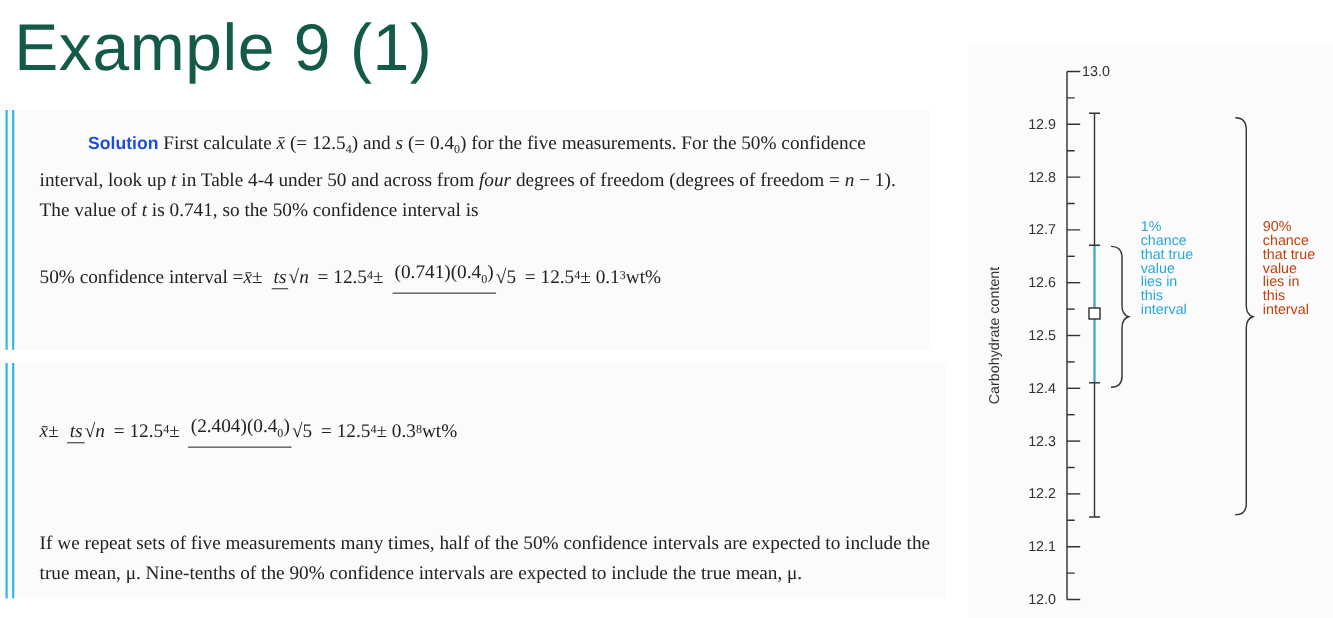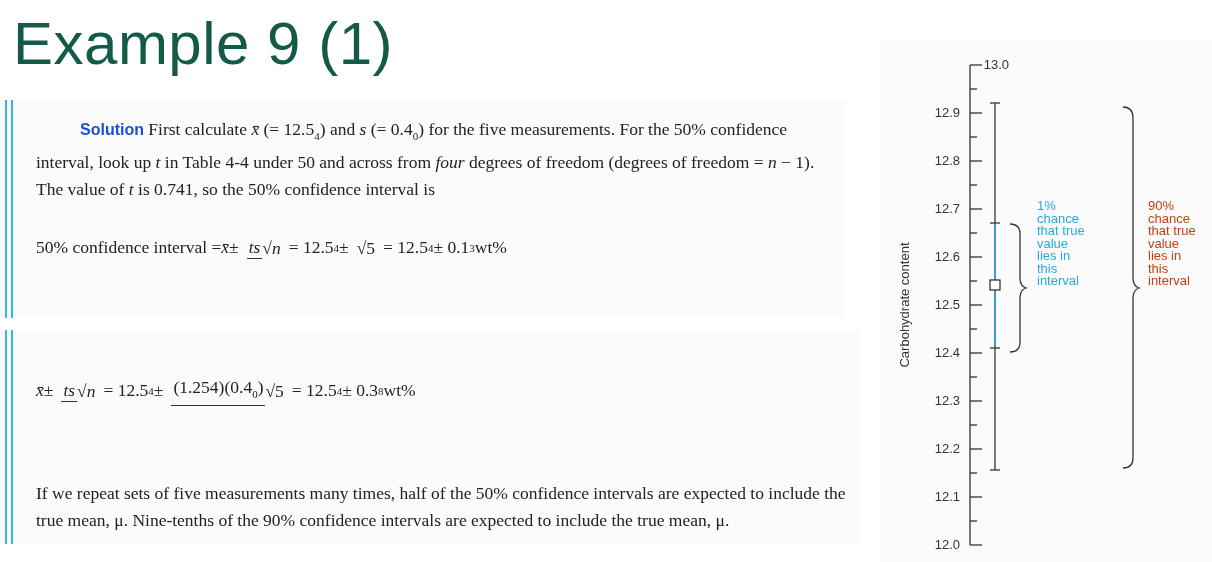--- a/index.html
+++ b/index.html
@@ -81,20 +81,21 @@
       <span class="it">x̄</span>
       <span> ± </span>
     <span class="frac">
         <span class="num it">ts</span>
         <span class="den it">√n</span>
       </span>
     <span> = 12.5</span>
       <sub>4</sub>
       <span> ± </span>
     <span class="frac">
+        <span class="num"><span>(0.741)(0.4</span><sub>0</sub><span>)</span></span>
         <span class="den">√5</span>
       </span>
     <span> = 12.5</span>
       <sub>4</sub>
       <span> ± 0.1</span>
       <sub>3</sub>
       <span> wt%</span>
   </div>
 </div>
 
@@ -105,21 +106,21 @@
       <span class="it">x̄</span>
       <span> ± </span>
     <span class="frac">
         <span class="num it">ts</span>
         <span class="den it">√n</span>
       </span>
     <span> = 12.5</span>
       <sub>4</sub>
       <span> ± </span>
     <span class="frac">
-        <span class="num"><span>(1.254)(0.4</span><sub>0</sub><span>)</span></span>
+        <span class="num"><span>(2.404)(0.4</span><sub>0</sub><span>)</span></span>
         <span class="den">√5</span>
       </span>
     <span> = 12.5</span>
       <sub>4</sub>
       <span> ± 0.3</span>
       <sub>8</sub>
       <span> wt%</span>
   </div>
   <div class="para" style="top:114px;margin-top:36px;">
     <span>If we repeat sets of five measurements many times, half of the 50% confidence intervals are expected to include the true mean, </span><span>μ</span><span>. Nine-tenths of the 90% confidence intervals are expected to include the true mean, </span><span>μ</span><span>.</span>

